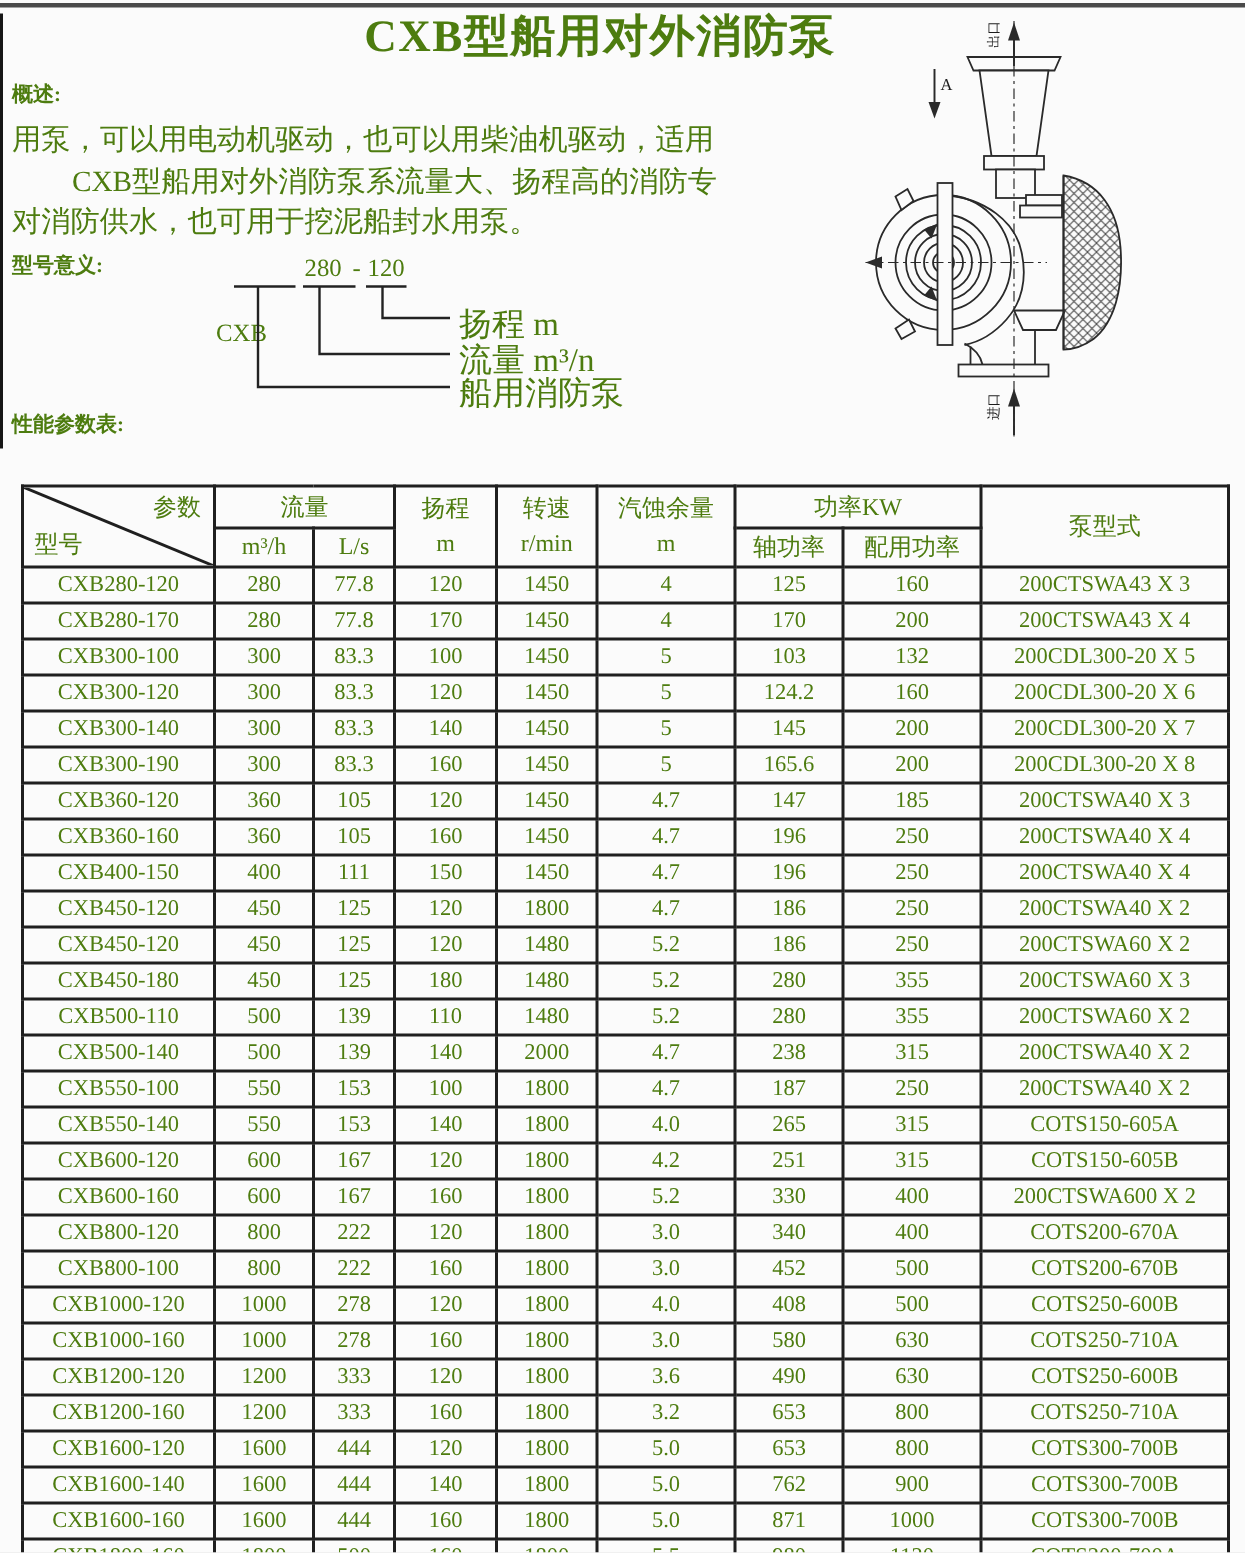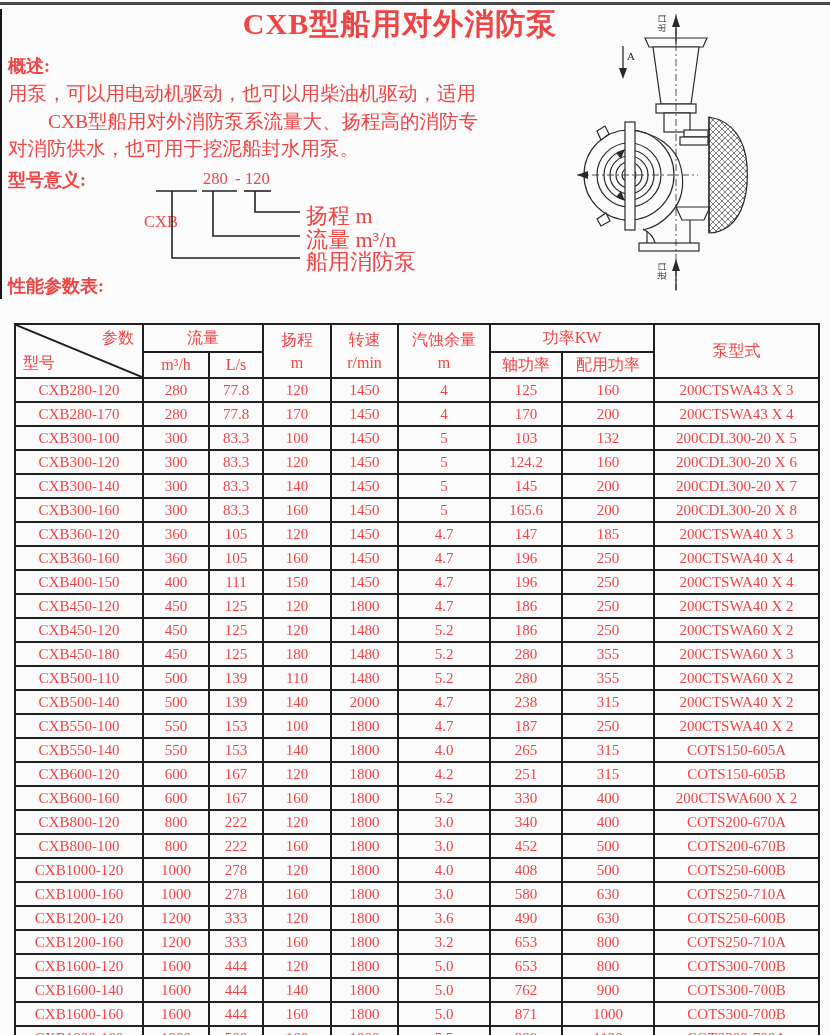--- a/index.html
+++ b/index.html
@@ -1,28 +1,28 @@
 <!DOCTYPE html>
 <html><head>
 <meta charset="utf-8">
 <style>
   html,body { margin:0; padding:0; background:#e8e8e8; }
   .page {
     position:relative; width:830px; height:1035px; margin:0 auto;
-    background:#fbfbfb; color:#ef4444; overflow:hidden;
+    background:#fbfbfb; color:#4d7c0f; overflow:hidden;
     font-family:"Liberation Serif","DejaVu Serif",serif;
   }
   .top-rule { position:absolute; top:2px; left:0; width:830px; height:3px; background:#4a4a4a; }
   .left-rule { position:absolute; top:9px; left:0; width:2px; height:290px; background:#161616; }
 
   .title {
     position:absolute; top:4px; left:0; width:800px; text-align:center;
     font-size:30px; font-weight:bold; letter-spacing:1px; white-space:nowrap;
   }
-  .h2 { position:absolute; font-size:18px; font-weight:bold; white-space:nowrap; }
+  .h2 { position:absolute; font-size:14px; font-weight:bold; white-space:nowrap; }
   #overview-heading { top:54px; left:8px; }
   #model-heading    { top:168px; left:8px; }
   #perf-heading     { top:274px; left:8px; }
 
   .overview-text { position:absolute; top:80px; left:8px; width:578px; font-size:19.5px; line-height:27.5px; }
   .overview-text .line { white-space:nowrap; }
   .overview-text .indent { text-indent:2.05em; }
 
   .code-part { position:absolute; top:169px; font-size:16.5px; white-space:nowrap; }
   #code-prefix { left:144px;margin-top:43px; }
@@ -260,21 +260,21 @@
             <td>300</td>
             <td>83.3</td>
             <td>140</td>
             <td>1450</td>
             <td>5</td>
             <td>145</td>
             <td>200</td>
             <td>200CDL300-20 X 7</td>
           </tr>
           <tr>
-            <td>CXB300-160</td>
+            <td>CXB300-190</td>
             <td>300</td>
             <td>83.3</td>
             <td>160</td>
             <td>1450</td>
             <td>5</td>
             <td>165.6</td>
             <td>200</td>
             <td>200CDL300-20 X 8</td>
           </tr>
           <tr>

